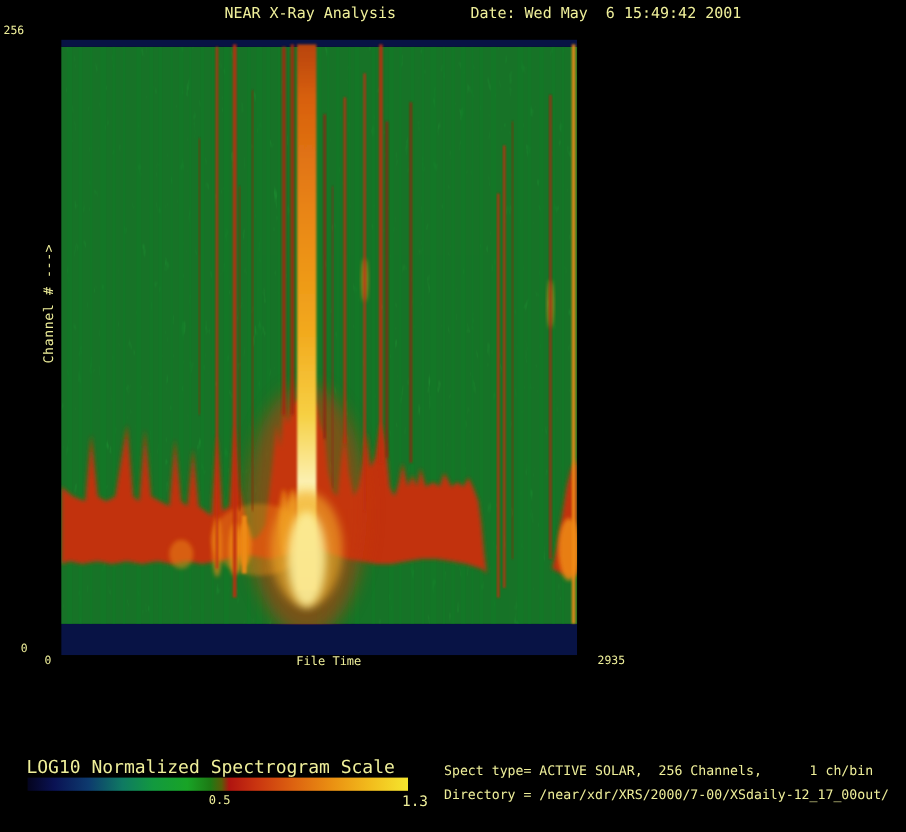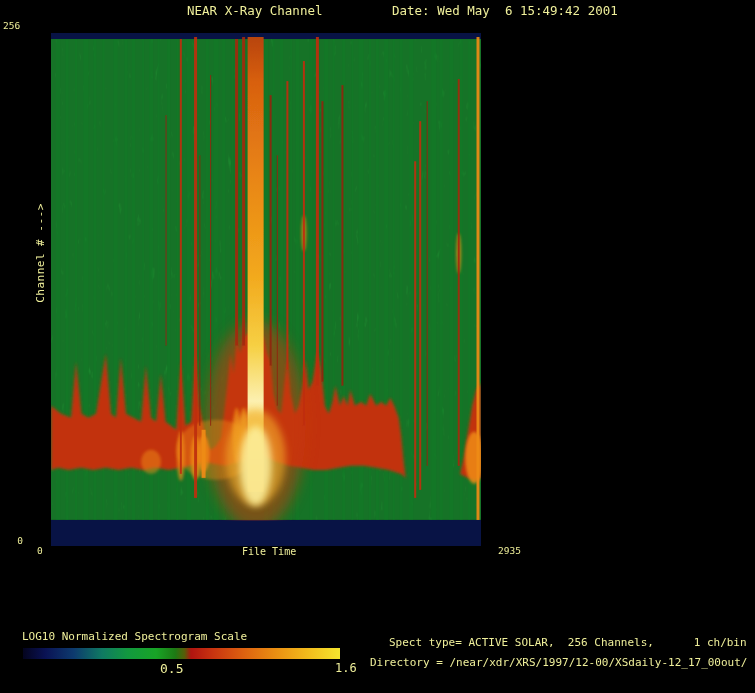--- a/index.html
+++ b/index.html
@@ -6,34 +6,34 @@
   body{width:755px;height:693px;background:#000;position:relative;overflow:hidden;
        font-family:"DejaVu Sans Mono","Liberation Mono",monospace;color:#efef9a}
   .abs{position:absolute;white-space:pre;line-height:1.1}
   .title{left:187px;top:4px;font-size:12.5px}
   .date{left:392px;top:4px;font-size:12.5px}
   .ymax{left:3px;top:21px;width:17px;text-align:right;font-size:9.5px}
   .ymin{left:11px;top:536px;width:12px;text-align:right;font-size:9.5px}
   .ylab{left:41px;top:253px;transform:translate(-50%,-50%) rotate(-90deg);font-size:11px;letter-spacing:.5px}
   #spec{position:absolute;left:51px;top:33px;display:block}
   .x0{left:37px;top:546px;font-size:9.5px}
-  .xlab{left:242px;top:546px;width:64px;font-size:10px}
+  .xlab{left:242px;top:546px;width:64px;text-align:center;font-size:10px}
   .xmax{left:498px;top:546px;font-size:9.5px}
-  .cbt{left:22px;top:631px;font-size:11px}
+  .cbt{left:22px;top:631px;font-size:15px}
   #cbar{position:absolute;left:23px;top:648px;width:317px;height:11px}
   .t00{left:18px;top:700px;font-size:10px}
-  .t05{left:160px;top:662px;font-size:13px}
+  .t05{left:174px;top:662px;font-size:10px}
   .t10{left:335px;top:662px;font-size:12px}
-  .inf1{left:389px;top:637px;font-size:11px}
+  .inf1{left:370px;top:637px;font-size:11px}
   .inf2{left:370px;top:657px;font-size:11px}
 </style>
 </head>
 <body>
 
-<div class="abs title">NEAR X-Ray Channel</div>
+<div class="abs title">NEAR X-Ray Analysis</div>
 <div class="abs date">Date: Wed May  6 15:49:42 2001</div>
 
 <div class="abs ymax">256</div>
 <div class="abs ylab">Channel # ---&gt;</div>
 <div class="abs ymin">0</div>
 
 <svg id="spec" width="430" height="513" viewBox="0 0 430 513">
   <defs>
     <filter id="noiseF" x="0" y="0" width="100%" height="100%">
       <feTurbulence type="fractalNoise" baseFrequency="0.22 0.06" numOctaves="3" seed="11" result="n"></feTurbulence>
@@ -151,16 +151,16 @@
   </svg>
 
 <div class="abs x0">0</div>
 <div class="abs xlab">File Time</div>
 <div class="abs xmax">2935</div>
 
 <div class="abs cbt">LOG10 Normalized Spectrogram Scale</div>
 <div id="cbar" style="background: linear-gradient(90deg, rgb(4, 4, 30) 0%, rgb(10, 18, 84) 7%, rgb(13, 58, 110) 16%, rgb(15, 122, 98) 25%, rgb(18, 153, 63) 33%, rgb(24, 164, 38) 42%, rgb(29, 122, 20) 48%, rgb(88, 92, 8) 51%, rgb(176, 20, 16) 53%, rgb(201, 52, 16) 60%, rgb(221, 99, 16) 70%, rgb(234, 144, 18) 80%, rgb(242, 188, 28) 90%, rgb(245, 230, 46) 100%);"></div>
 <div class="abs t00">0.0</div>
 <div class="abs t05">0.5</div>
-<div class="abs t10">1.6</div>
+<div class="abs t10">1.3</div>
 
 <div class="abs inf1">Spect type= ACTIVE SOLAR,  256 Channels,      1 ch/bin</div>
-<div class="abs inf2">Directory = /near/xdr/XRS/1997/12-00/XSdaily-12_17_00out/</div>
+<div class="abs inf2">Directory = /near/xdr/XRS/2000/7-00/XSdaily-12_17_00out/</div>
 
 </body></html>

